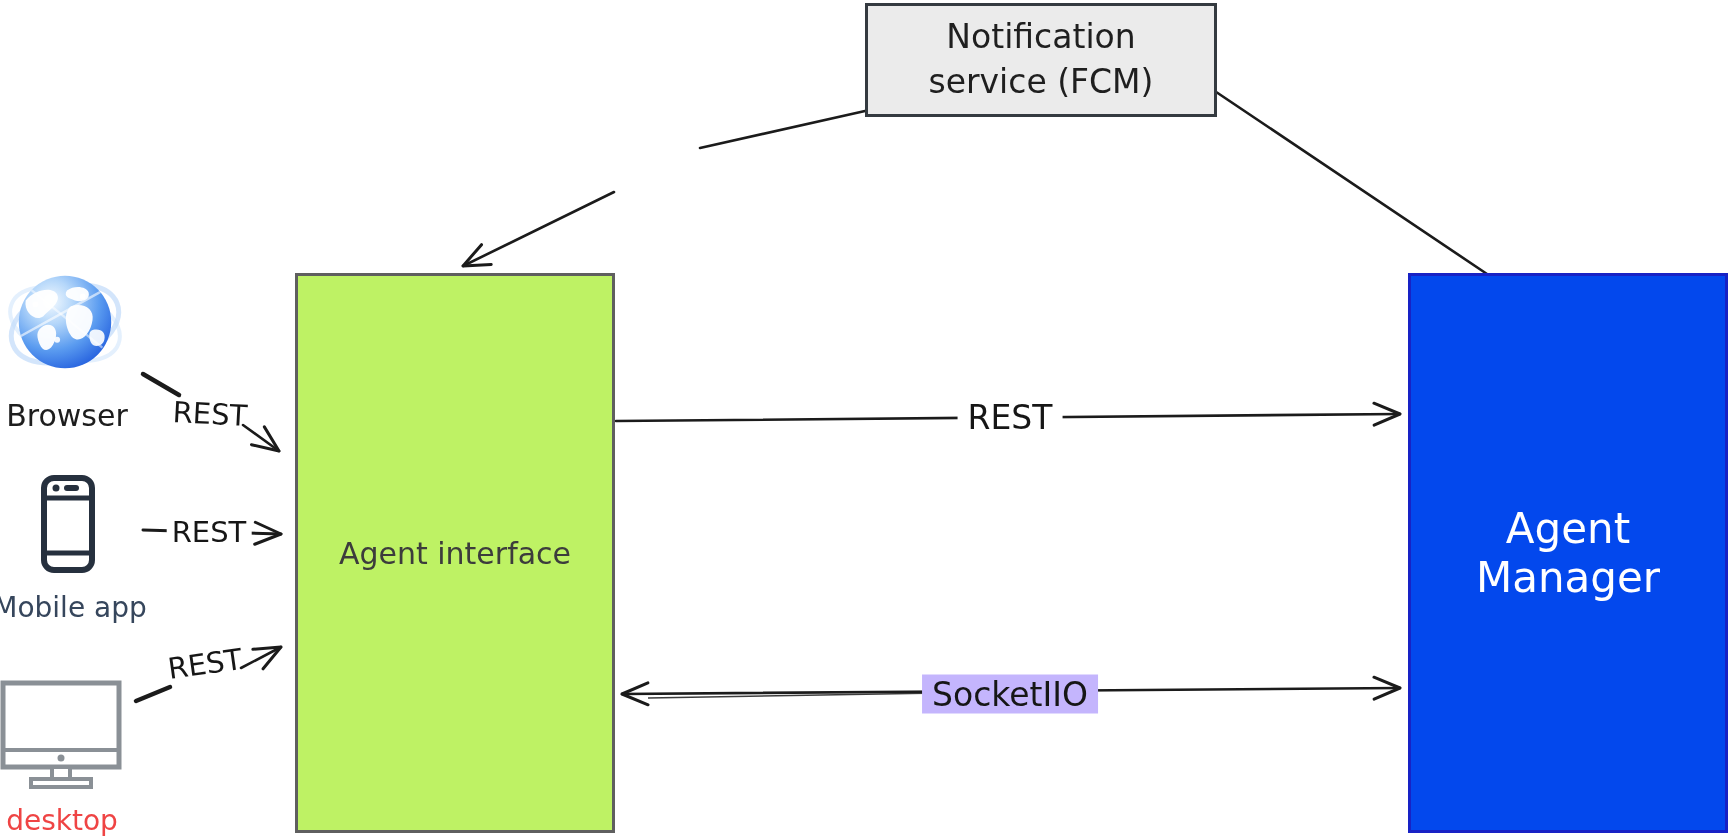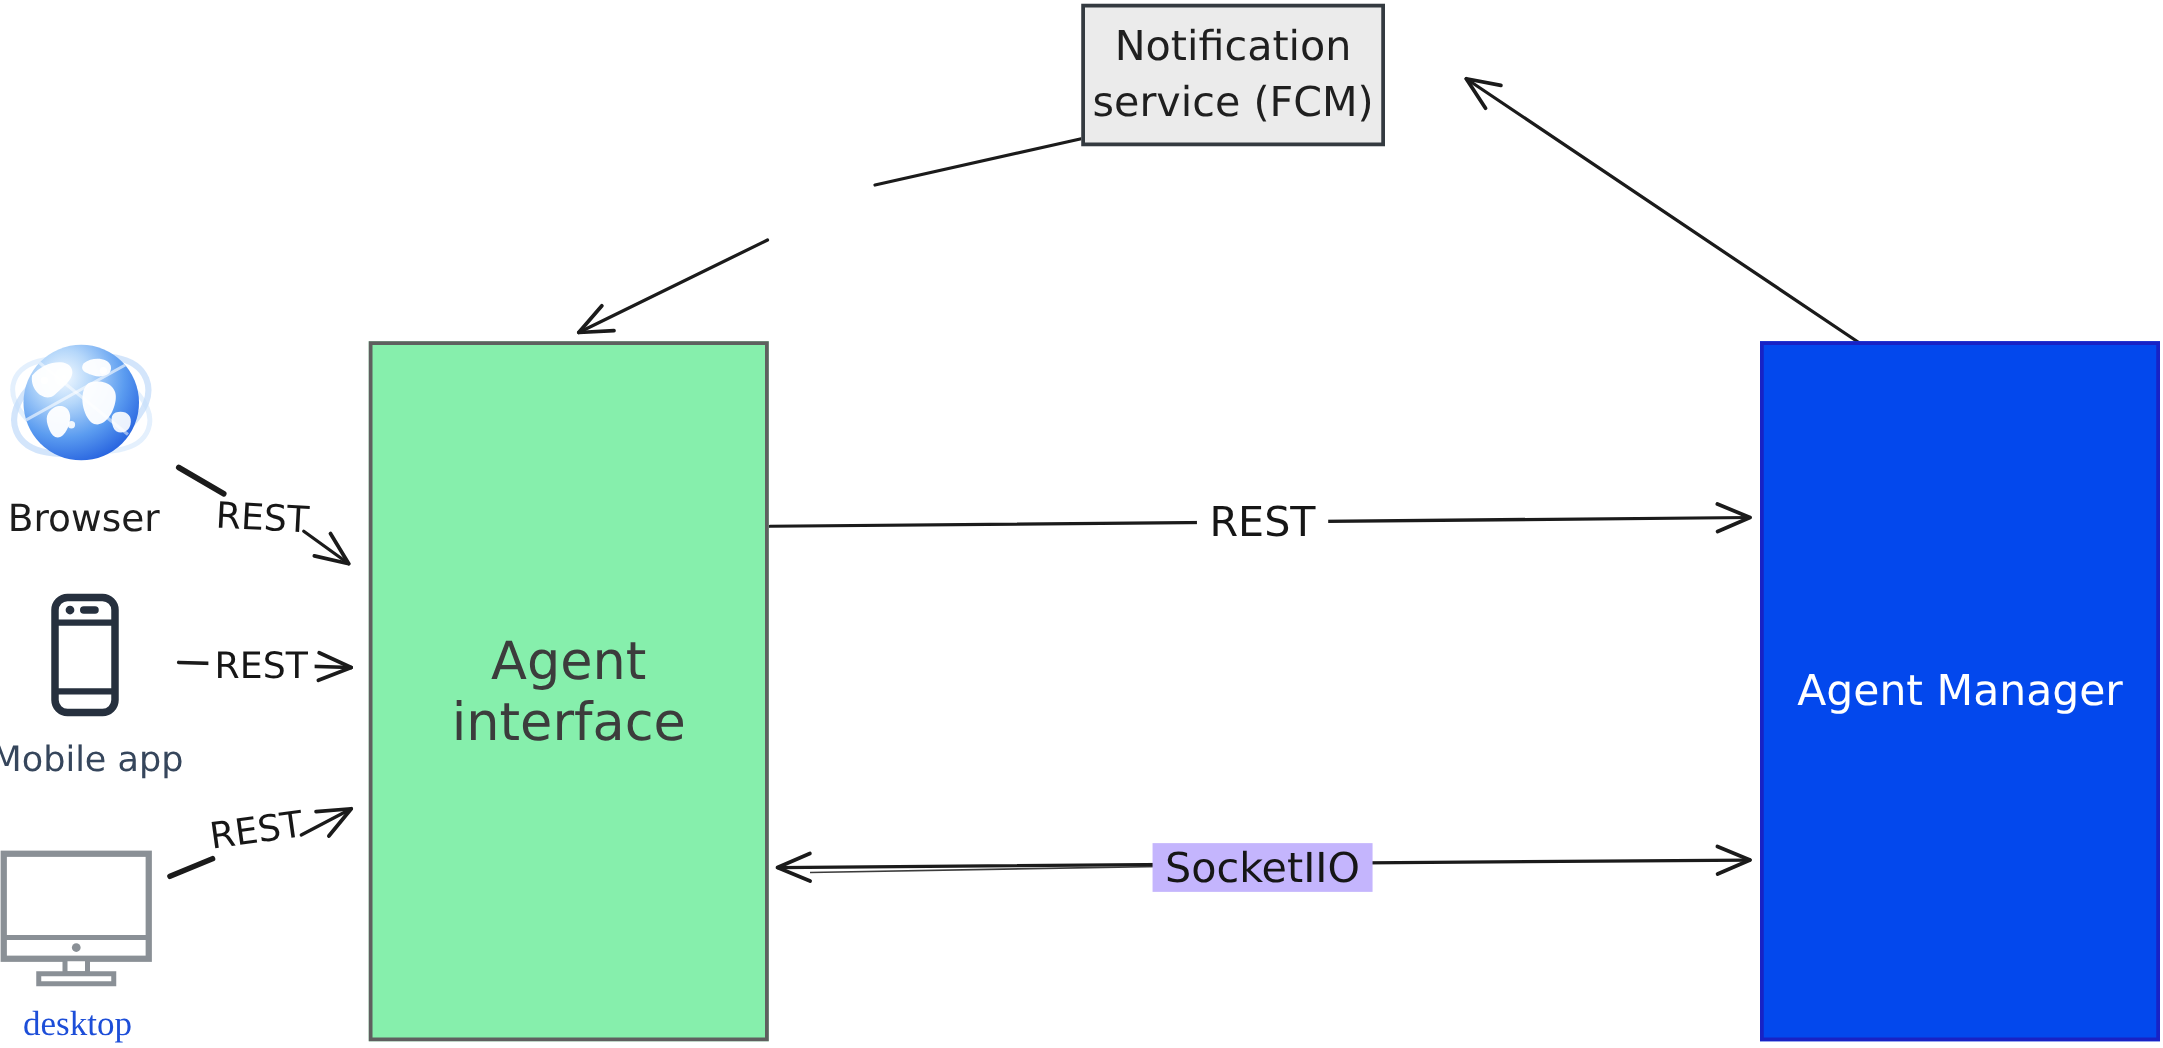--- a/index.html
+++ b/index.html
@@ -11,55 +11,55 @@
     font-family:"DejaVu Sans","Liberation Sans",sans-serif;
     color:#1b1b1b;
   }
   .abs{position:absolute;}
   .node{
     box-sizing:border-box;
     display:flex;align-items:center;justify-content:center;
     text-align:center;
   }
   .node-notification{
-    left:865px;top:3px;width:243px;height:114px;
+    left:865px;top:3px;width:352px;height:114px;
     background:#ebebeb;border:3px solid #343a40;
     font-size:33px;line-height:1.35;color:#1f1f1f;
     white-space:pre-line;
   }
   .node-interface{
     left:295px;top:273px;width:320px;height:560px;
-    background:#86efac;border:3px solid #5f5f5f;
-    font-size:42px;color:#3c3c3c;
+    background:#bef264;border:3px solid #5f5f5f;
+    font-size:30px;color:#3c3c3c;
   }
   .node-manager{
     left:1408px;top:273px;width:320px;height:560px;
     background:#0348ed;border:3px solid #1822c5;
-    font-size:34px;color:#ffffff;
+    font-size:42px;color:#ffffff;
   }
   .edge-label{
     position:absolute;
     transform:translate(-50%,-50%);
     white-space:nowrap;
     color:#161616;
   }
   .lbl-push{left:658px;top:166px;font-size:33px;}
   .lbl-rest-main{left:1010px;top:417px;font-size:33px;background:#ffffff;padding:0 10px;}
   .lbl-socket{left:1010px;top:694px;font-size:33px;background:#c4b5fd;padding:0 10px;}
   .lbl-rest-sm{font-size:29px;}
   .lbl-browser-rest{left:210px;top:414px;transform:translate(-50%,-50%) rotate(3deg);}
   .lbl-mobile-rest{left:209px;top:532px;background:#ffffff;padding:0 5px;}
   .lbl-desktop-rest{left:205px;top:664px;transform:translate(-50%,-50%) rotate(-8deg);}
   .client-label{
     position:absolute;transform:translate(-50%,-50%);
     white-space:nowrap;
   }
   .lbl-browser{left:67px;top:415px;font-size:30px;color:#1d1d1d;}
   .lbl-mobile{left:70px;top:607px;font-size:28px;color:#36465c;}
-  .lbl-desktop{left:62px;top:820px;font-size:28px;color:#1d4ed8;font-family:Liberation Serif, serif;}
+  .lbl-desktop{left:62px;top:820px;font-size:28px;color:#ef4444;}
   svg{display:block;}
   #arrows{position:absolute;left:0;top:0;}
 </style>
 </head>
 <body>
 
 <div id="canvas">
 
   <svg id="arrows" width="1730" height="838" viewBox="0 0 1730 838">
     <defs>

